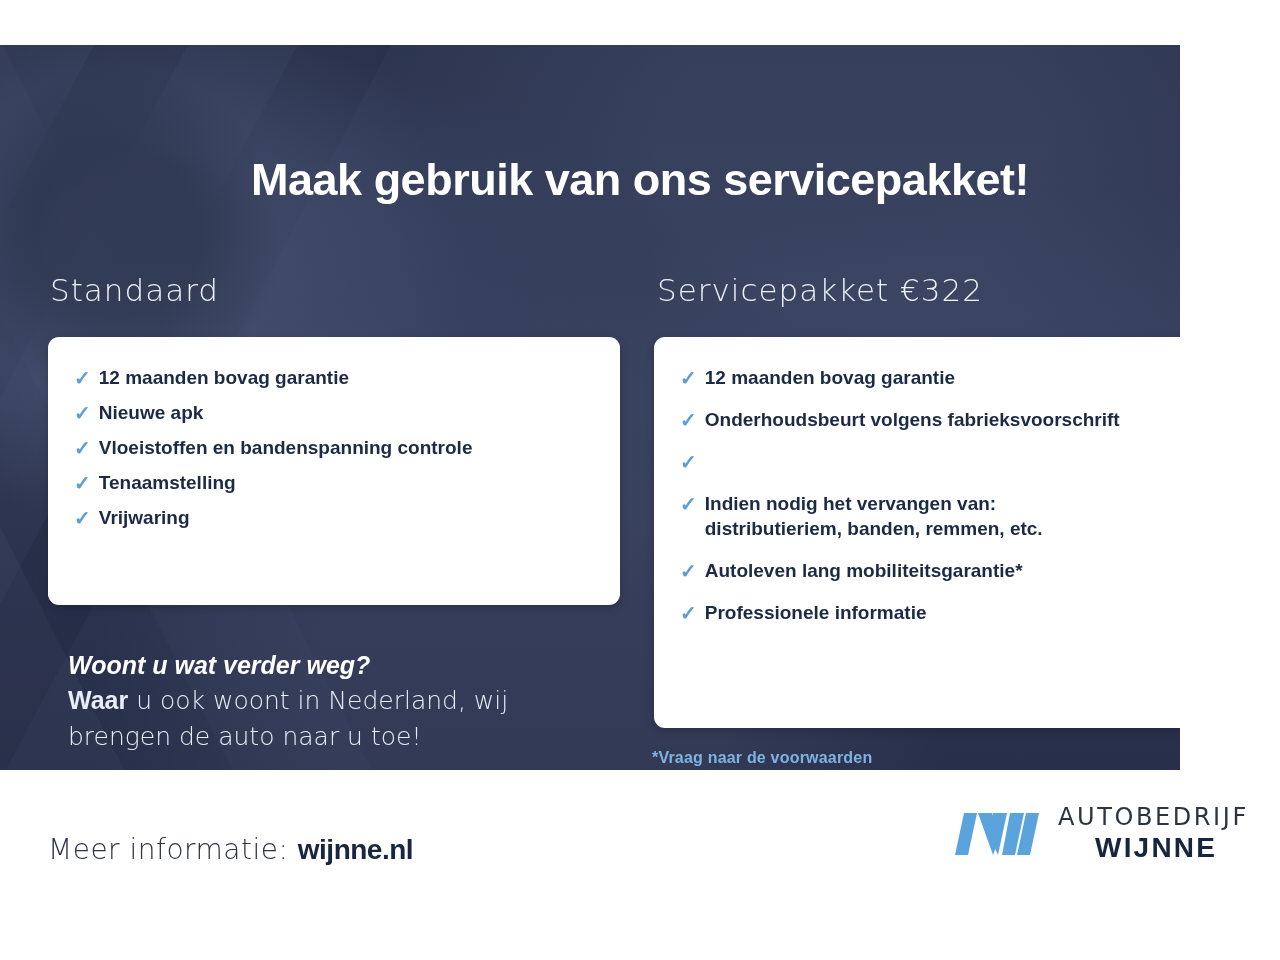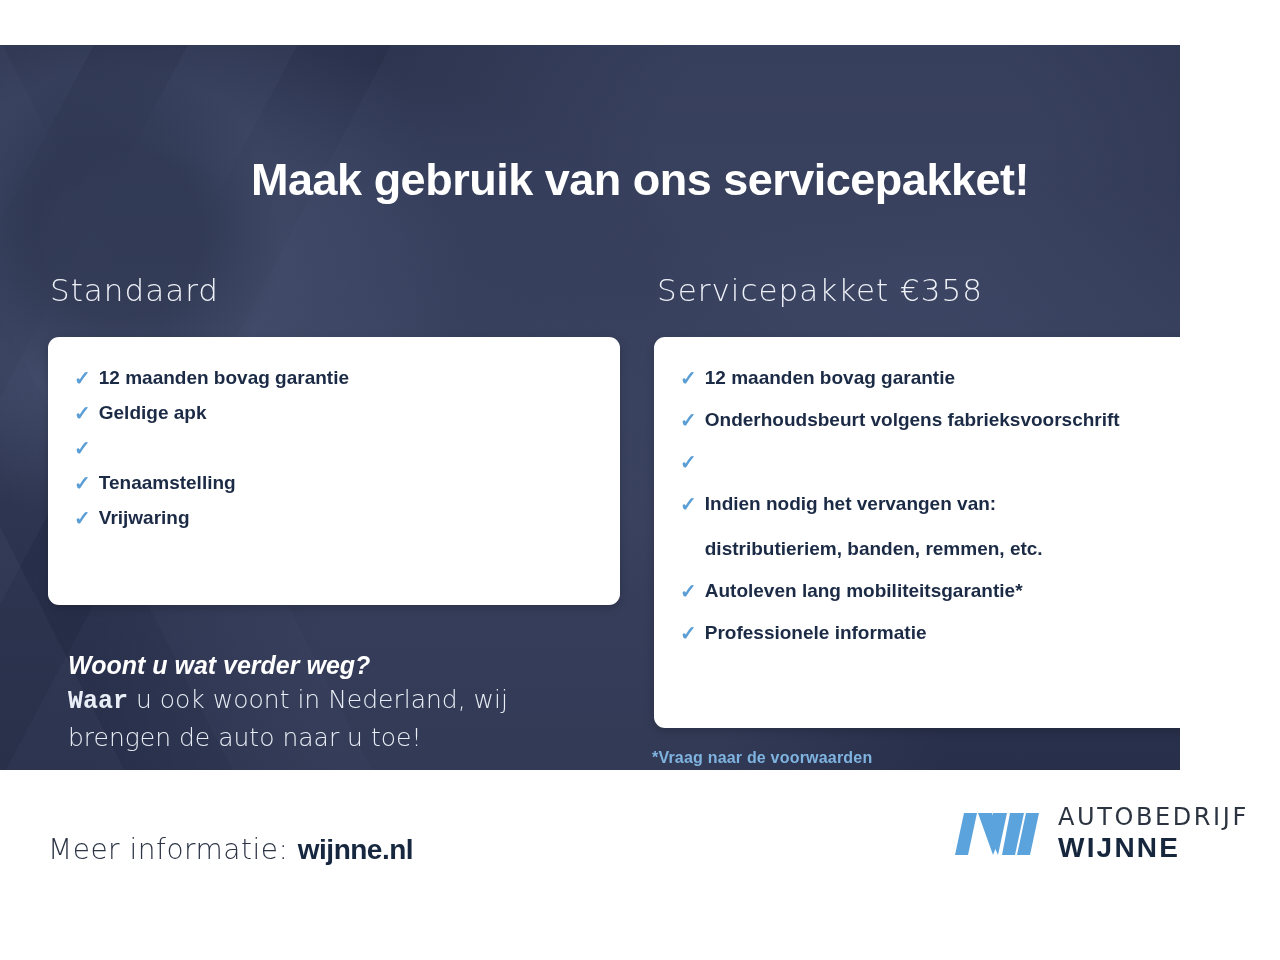--- a/index.html
+++ b/index.html
@@ -106,21 +106,21 @@
   .check {
     color: #5b9ed6;
     font-size: 20px;
     font-weight: 700;
     margin-right: 8px;
     flex: 0 0 auto;
     line-height: 1.3;
   }
   .feat-sub {
     display: block;
-    margin-top: 20px;
+    margin-top: 0;
   }
 
   
   .promo {
     position: absolute;
     left: 68px;
     top: 604px;
     width: 540px;
   }
   .promo-head {
@@ -133,21 +133,21 @@
   }
   .promo-body {
     color: #e9edf5;
     font-size: 25px;
     font-weight: 300;
     line-height: 1.45;
     font-family: "DejaVu Sans", sans-serif;
   }
   .promo-body .strong {
     font-weight: 700;
-    font-family: Liberation Mono, monospace;
+    font-family: Liberation Sans, sans-serif;
   }
 
   
   .footnote {
     position: absolute;
     left: 652px;
     top: 704px;
     color: #7fb3e0;
     font-size: 16px;
     font-weight: 700;
@@ -205,49 +205,51 @@
     color: #2b3440;
     font-family: "DejaVu Sans", sans-serif;
   }
   .logo-bottom {
     font-size: 28px;
     font-weight: 700;
     letter-spacing: 2.2px;
     color: #16263d;
     margin-top: 5px;
     font-family: "Liberation Sans", sans-serif;
+    margin-left: 37px;
   }
 </style>
 </head>
 <body>
 
 <div class="hero">
   <div class="hero-photo"></div>
   <div class="hero-tint"></div>
 
   <div class="hero-inner">
 
     <div class="main-title">Maak gebruik van ons servicepakket!</div>
 
     <div class="col-head left">Standaard</div>
 
-    <div class="col-head right">Servicepakket €358</div>
+    <div class="col-head right">Servicepakket €322</div>
 
     <div class="card left">
       <ul class="feat-list">
         <li class="feat">
           <span class="check">✓</span>
           <span>12 maanden bovag garantie</span>
         </li>
         <li class="feat">
           <span class="check">✓</span>
-          <span>Geldige apk</span>
-        </li>
-        <li class="feat">
-          <span class="check">✓</span>
+          <span>Nieuwe apk</span>
+        </li>
+        <li class="feat">
+          <span class="check">✓</span>
+          <span>Vloeistoffen en bandenspanning controle</span>
         </li>
         <li class="feat">
           <span class="check">✓</span>
           <span>Tenaamstelling</span>
         </li>
         <li class="feat">
           <span class="check">✓</span>
           <span>Vrijwaring</span>
         </li>
       </ul>

